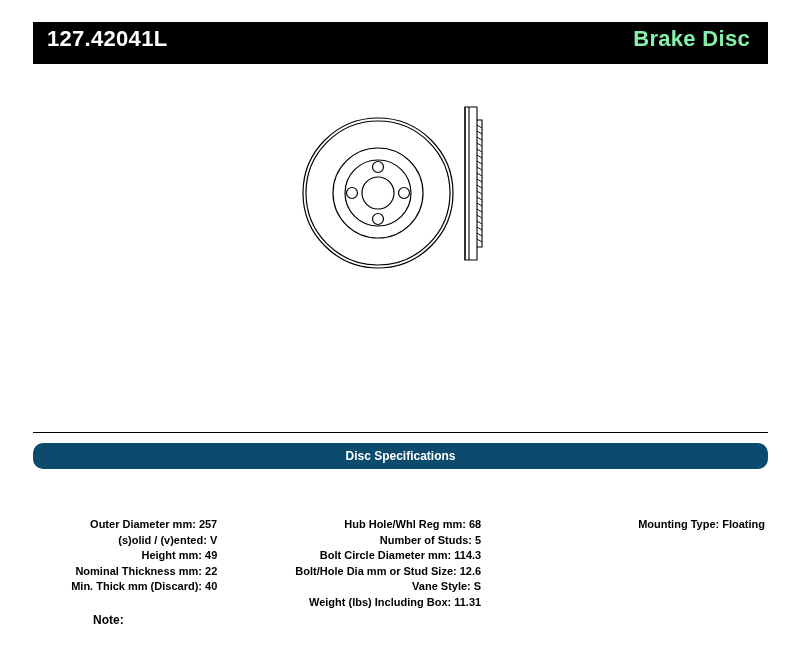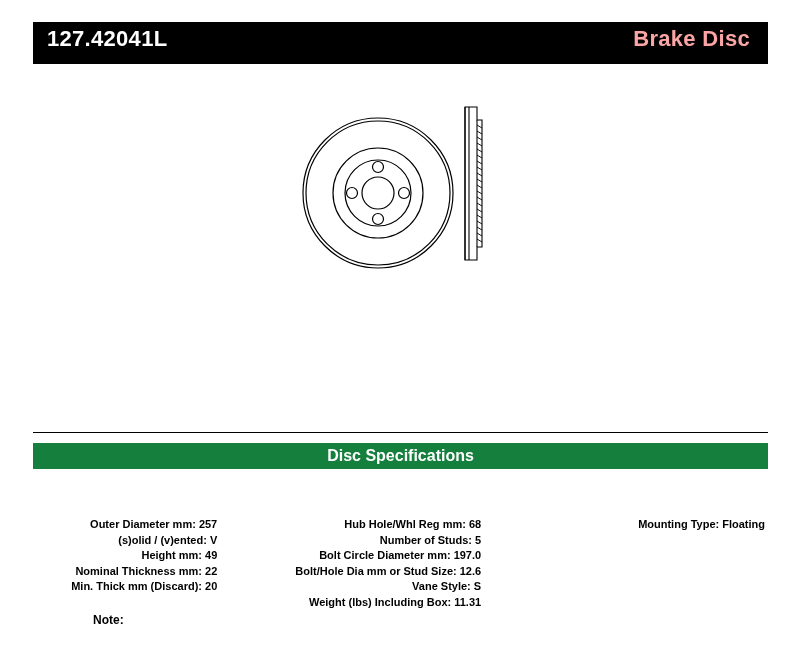--- a/index.html
+++ b/index.html
@@ -31,21 +31,21 @@
     padding: 0 18px 8px 14px;
   }
   .part-number {
     color: #ffffff;
     font-size: 22px;
     font-weight: bold;
     letter-spacing: 0.3px;
     line-height: 1;
   }
   .product-title {
-    color: #fca5a5;
+    color: #86efac;
     font-size: 22px;
     font-weight: bold;
     letter-spacing: 0.3px;
     line-height: 1;
   }
 
   
   .drawing-area {
     position: absolute;
     left: 33px;
@@ -60,28 +60,29 @@
   
   .spec-wrap {
     position: absolute;
     left: 33px;
     top: 443px;
     width: 735px;
   }
   .spec-title-bar {
     width: 735px;
     height: 26px;
-    background: #15803d;
+    background: #0c4a6e;
     color: #ffffff;
-    font-size: 16px;
+    font-size: 12px;
     font-weight: bold;
     display: flex;
     align-items: center;
     justify-content: center;
     box-sizing: border-box;
+    border-radius: 10px;
   }
   .spec-columns {
     display: flex;
     width: 735px;
     margin-top: 12px;
     box-sizing: border-box;
   }
   .spec-col {
     font-size: 11px;
     font-weight: bold;
@@ -191,27 +192,27 @@
 
 <div class="spec-wrap">
   <div class="spec-title-bar">Disc Specifications</div>
 
   <div class="spec-columns">
     <div class="spec-col spec-col-left">
       <div class="spec-line">Outer Diameter mm: 257</div>
       <div class="spec-line">(s)olid / (v)ented: V</div>
       <div class="spec-line">Height mm: 49</div>
       <div class="spec-line">Nominal Thickness mm: 22</div>
-      <div class="spec-line">Min. Thick mm (Discard): 20</div>
+      <div class="spec-line">Min. Thick mm (Discard): 40</div>
     </div>
 
     <div class="spec-col spec-col-mid">
       <div class="spec-line">Hub Hole/Whl Reg mm: 68</div>
       <div class="spec-line">Number of Studs: 5</div>
-      <div class="spec-line">Bolt Circle Diameter mm: 197.0</div>
+      <div class="spec-line">Bolt Circle Diameter mm: 114.3</div>
       <div class="spec-line">Bolt/Hole Dia mm or Stud Size: 12.6</div>
       <div class="spec-line">Vane Style: S</div>
       <div class="spec-line">Weight (lbs) Including Box: 11.31</div>
     </div>
 
     <div class="spec-col spec-col-right">
       <div class="spec-line">Mounting Type: Floating</div>
     </div>
   </div>
 </div>

